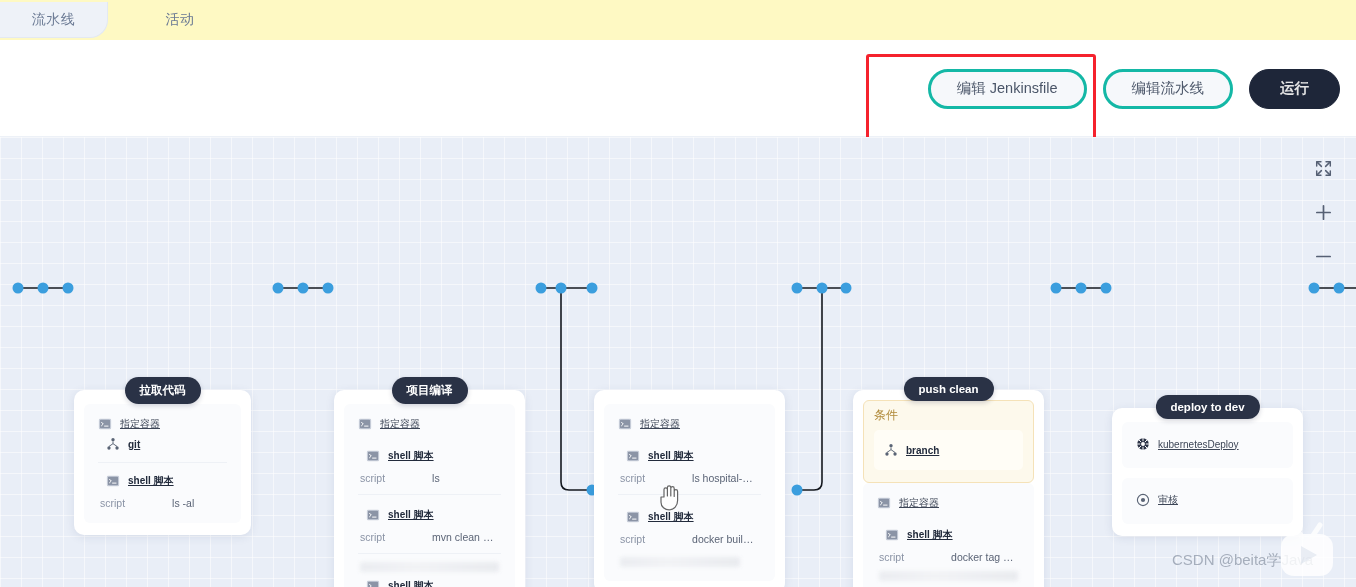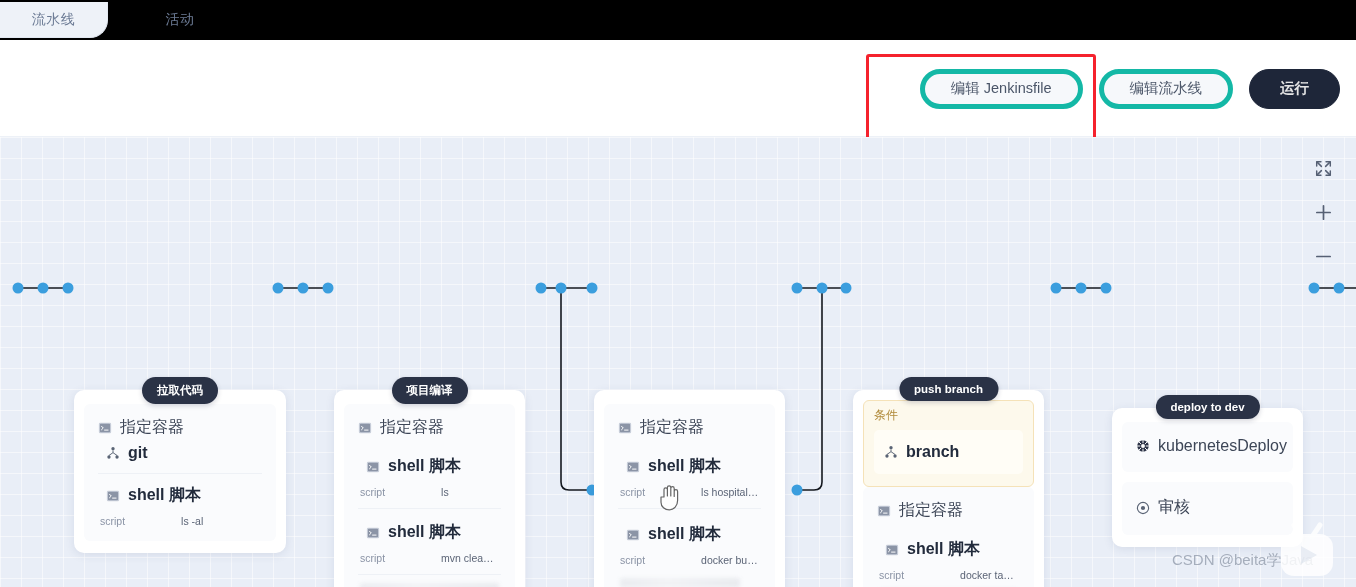--- a/index.html
+++ b/index.html
@@ -8,21 +8,21 @@
     font-family: "Liberation Sans", "DejaVu Sans", sans-serif;
     overflow: hidden;
     background: #ffffff;
   }
   #app { position: relative; width: 1356px; height: 587px; }
 
   
   .tabbar {
     position: absolute; top: 0; left: 0;
     width: 1356px; height: 40px;
-    background: #000000;
+    background: #fef9c3;
     display: flex; align-items: center;
   }
   .tab {
     height: 36px; display: flex; align-items: center; justify-content: center;
     font-size: 14px; color: #6b7a94; letter-spacing: .5px;
     cursor: pointer; user-select: none;
   }
   .tab.active {
     width: 108px; margin-left: 0;
     background: #eef2f8;
@@ -43,21 +43,21 @@
   .header-actions {
     position: absolute; right: 16px; top: 0; height: 97px;
     display: flex; align-items: center; gap: 16px;
   }
   .btn {
     height: 40px; border-radius: 20px;
     display: flex; align-items: center; justify-content: center;
     font-size: 14.5px; cursor: pointer; user-select: none; white-space: nowrap;
   }
   .btn-outline {
-    background: #f6f8fb; border: 5px solid #14b8a6; color: #4a5568;
+    background: #f6f8fb; border: 3px solid #14b8a6; color: #4a5568;
     padding: 0 26px;
   }
   .btn-primary {
     background: #1e2639; color: #e5e5e5; border: 1px solid #1e2639;
     padding: 0 30px; font-weight: 600;
   }
   
   .annot-box {
     position: absolute;
     left: 866px; top: 54px; width: 230px; height: 105px;
@@ -118,24 +118,24 @@
   }
   .cond-title { font-size: 12px; color: #b08a3a; margin-bottom: 6px; }
   .cond-inner {
     background: #fffdf6; border-radius: 5px;
     padding: 10px 8px;
   }
   .step-row {
     display: flex; align-items: center; gap: 8px;
     padding: 3px 2px;
   }
-  .step-row .lbl { font-size: 16px; color: #222b3c; font-weight: 700; }
+  .step-row .lbl { font-size: 10px; color: #222b3c; font-weight: 700; text-decoration: underline; }
   .step-row.dim .lbl { font-weight: 400; color: #3d4657; }
   .script-row {
-    display: flex; gap: 10px; font-size: 10.5px;
+    display: flex; gap: 1px; font-size: 10.5px;
     color: #8a93a5; padding: 6px 4px 2px;
   }
   .script-row .sv { color: #5b6476; overflow: hidden;
     white-space: nowrap; text-overflow: ellipsis; padding-left: 46px; }
   .divider { height: 1px; background: #eef1f6; margin: 8px 2px; }
   .indent { padding-left: 10px; }
   .blurred {
     height: 10px; margin: 6px 4px 2px;
     background: linear-gradient(90deg,#e8eaee 0%, #f0f1f4 40%, #e6e8ec 100%);
     filter: blur(2px); border-radius: 2px; opacity: .85;
@@ -254,21 +254,21 @@
       <circle class="dot" cx="33" cy="11" r="5.5"></circle>
       <circle class="dot" cx="58" cy="11" r="5.5"></circle>
     </svg>
 
     <svg class="conn" style="left:1306px; top:140px; width:60px; height:22px;">
       <line class="wire" x1="8" y1="11" x2="52" y2="11"></line>
       <circle class="dot" cx="8" cy="11" r="5.5"></circle>
       <circle class="dot" cx="33" cy="11" r="5.5"></circle>
     </svg>
 
-    <div class="stage" style="left:74px; top:253px; width:212px;">
+    <div class="stage" style="left:74px; top:253px; width:177px;">
       <div class="stage-label">拉取代码</div>
       <div class="card">
         <div class="step-group">
           <div class="step-row dim">
             <svg class="ico" viewBox="0 0 16 16">
               <rect x="1" y="2" width="14" height="12" rx="1.5" fill="#c9cfdb"></rect>
               <rect x="2.2" y="3.2" width="11.6" height="9.6" rx="1" fill="#8b94a6"></rect>
               <path d="M4 6l2 2-2 2M7.5 10.4h4" stroke="#fff" stroke-width="1.1" fill="none" stroke-linecap="round"></path>
             </svg>
             <span class="lbl">指定容器</span>
@@ -391,21 +391,21 @@
           <div class="script-row">
             <span class="sk">script</span>
             <span class="sv">docker build -t hospital-ma...</span>
           </div>
           <div class="blurred" style="margin-top:10px;width:120px;"></div>
         </div>
       </div>
     </div>
 
     <div class="stage" style="left:853px; top:253px; width:191px;">
-      <div class="stage-label">push branch</div>
+      <div class="stage-label">push clean</div>
       <div class="card" style="padding-top:10px;">
         <div class="cond-group">
           <div class="cond-title">条件</div>
           <div class="cond-inner">
             <div class="step-row">
               <svg class="ico" viewBox="0 0 16 16">
                 <circle cx="8" cy="3" r="1.9" fill="#5a6475"></circle>
                 <circle cx="3.4" cy="12.6" r="1.9" fill="#5a6475"></circle>
                 <circle cx="12.6" cy="12.6" r="1.9" fill="#5a6475"></circle>
                 <path d="M8 5v2.6M8 7.6L3.4 10.8M8 7.6l4.6 3.2" stroke="#5a6475" stroke-width="1.1" fill="none"></path>

